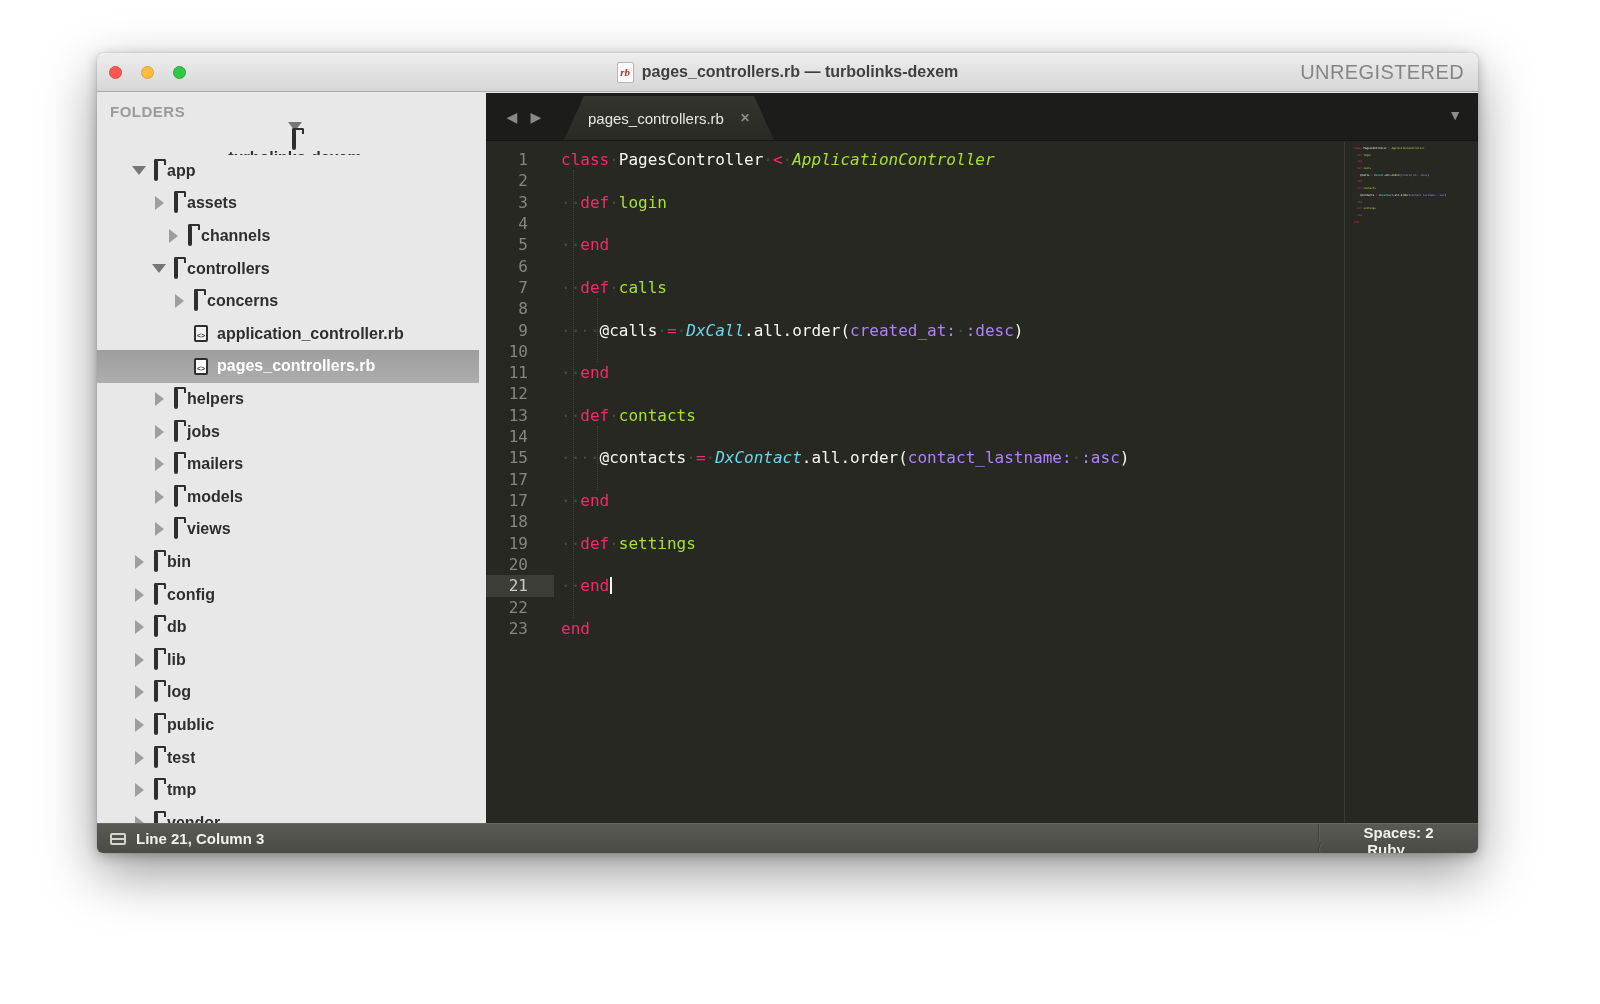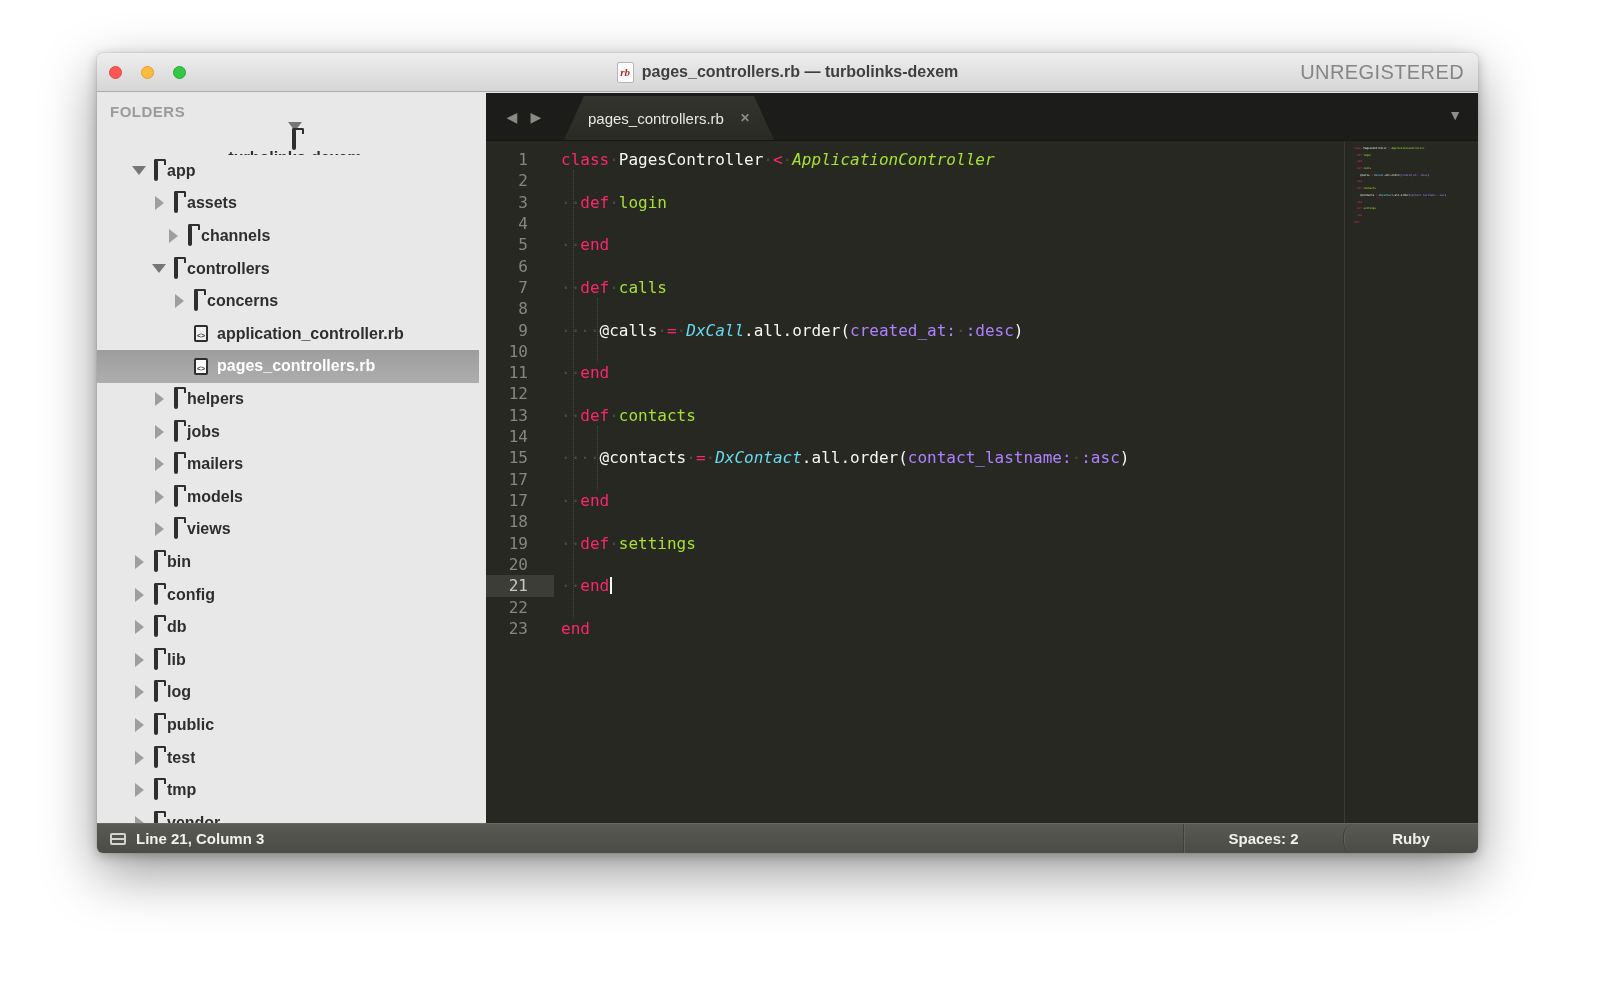--- a/index.html
+++ b/index.html
@@ -96,21 +96,21 @@
 
   
   .statusbar {
     position:absolute; left:0; right:0; bottom:0; height:30px;
     background:linear-gradient(#5a5a54,#4b4b46);
     border-top:1px solid #68685f;
     display:flex; align-items:center; color:#f1f1ec; font-size:15px; font-weight:bold;
   }
   .sbp-icon { width:16px; height:12px; border:2px solid #d4d4cf; border-radius:2px; margin:0 10px 0 13px; position:relative; }
   .sbp-icon::after { content:""; position:absolute; left:0; right:0; top:3px; height:2px; background:#d4d4cf; }
-  .sb-right { margin-left:auto; display:flex; height:100%; }
+  .sb-right { margin-left:auto; display:flex; height:100%;flex-direction:column; }
   .sb-seg { display:flex; align-items:center; justify-content:center; border-left:1px solid #3f3f3b; box-shadow:inset 1px 0 0 #62625b; }
   .sb-seg.spaces { width:160px; }
   .sb-seg.syntax { width:135px;border-radius:12px; }
 </style>
 </head>
 <body>
 
 <div class="window">
 
   <div class="titlebar">

